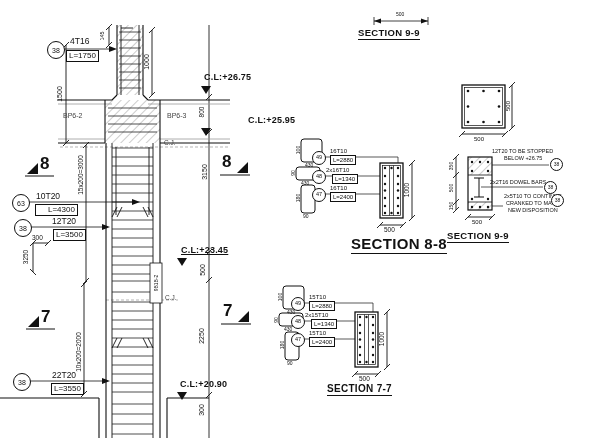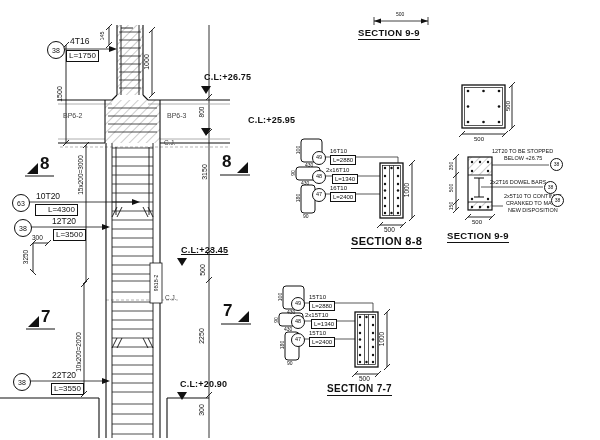--- a/index.html
+++ b/index.html
@@ -241,21 +241,21 @@
 
   <div class="ht" style="left:305px;top:163px;font-size:5px;">430</div>
   <div class="vt" style="left:298px;top:150px;font-size:5px;">100</div>
   <div class="ht" style="left:301px;top:181px;font-size:5px;">430</div>
   <div class="vt" style="left:293px;top:173px;font-size:5px;">90</div>
   <div class="ht" style="left:303px;top:214px;font-size:5px;">90</div>
   <div class="vt" style="left:298px;top:198px;font-size:5px;">180</div>
 
   <div class="vt" style="left:407px;top:190px;font-size:6.5px;">1000</div>
   <div class="ht" style="left:384px;top:227px;font-size:6.5px;">500</div>
-  <div class="title" style="left:351px;top:235px;font-size:11px;">SECTION 8-8</div>
+  <div class="title" style="left:351px;top:235px;font-size:15px;">SECTION 8-8</div>
 
   <div class="circ" style="left:291px;top:297px;width:12px;height:12px;font-size:5.5px;">49</div>
   <div class="ht" style="left:309px;top:294px;font-size:6px;">15T10</div>
   <div class="box" style="left:309px;top:301px;font-size:6px;">L=2880</div>
   <div class="circ" style="left:291px;top:315px;width:12px;height:12px;font-size:5.5px;">48</div>
   <div class="ht" style="left:305px;top:312px;font-size:6px;">2x15T10</div>
   <div class="box" style="left:311px;top:319px;font-size:6px;">L=1340</div>
   <div class="circ" style="left:291px;top:333px;width:12px;height:12px;font-size:5.5px;">47</div>
   <div class="ht" style="left:309px;top:330px;font-size:6px;">15T10</div>
   <div class="box" style="left:309px;top:337px;font-size:6px;">L=2400</div>

